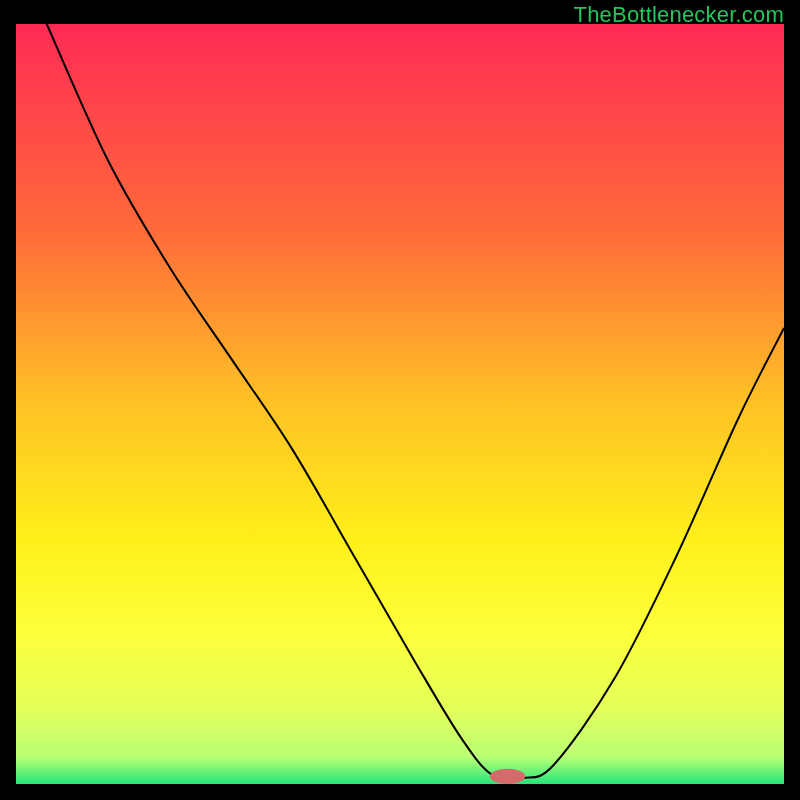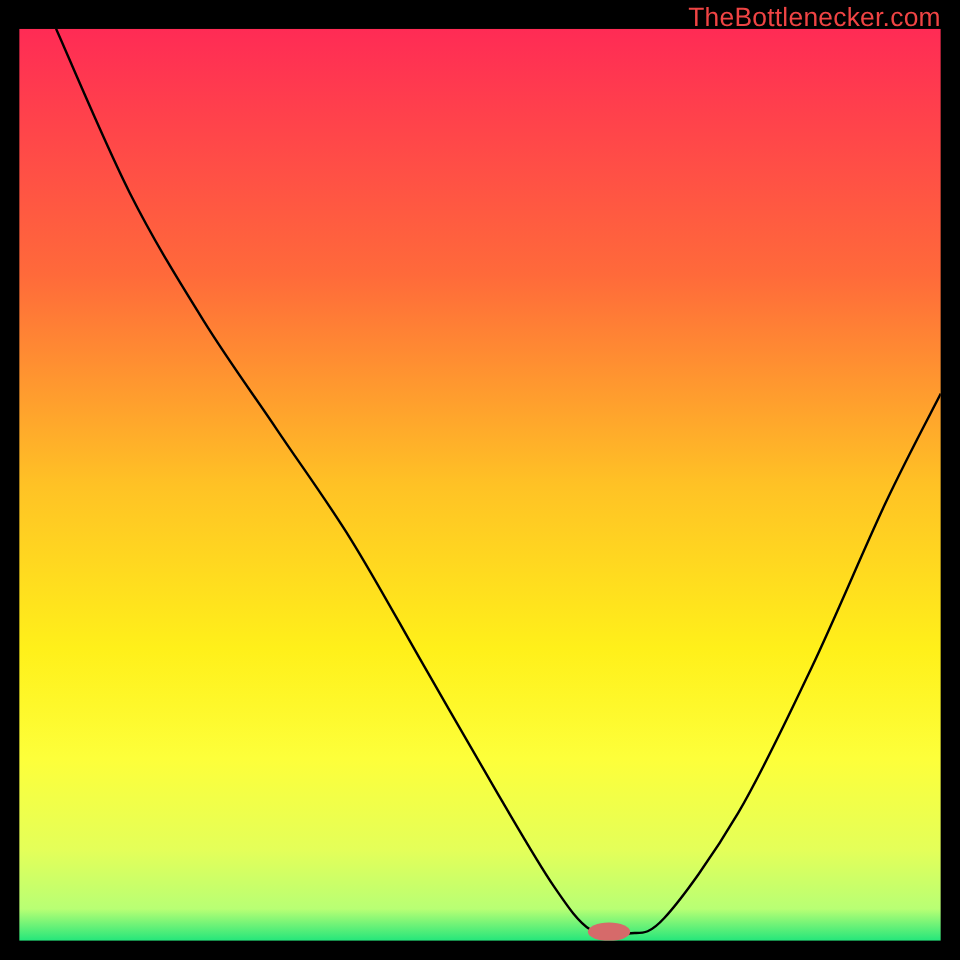--- a/index.html
+++ b/index.html
@@ -16,21 +16,21 @@
     left: 16px;
     top: 24px;
     width: 768px;
     height: 760px;
     background: #000;
   }
   .watermark {
     position: absolute;
     top: 2px;
     right: 16px;
-    color: #ef4444;
+    color: #22c55e;
     font-size: 22px;
     font-weight: 500;
     letter-spacing: 0.2px;
   }
   svg {
     display: block;
   }
 </style>
 </head>
 <body>

